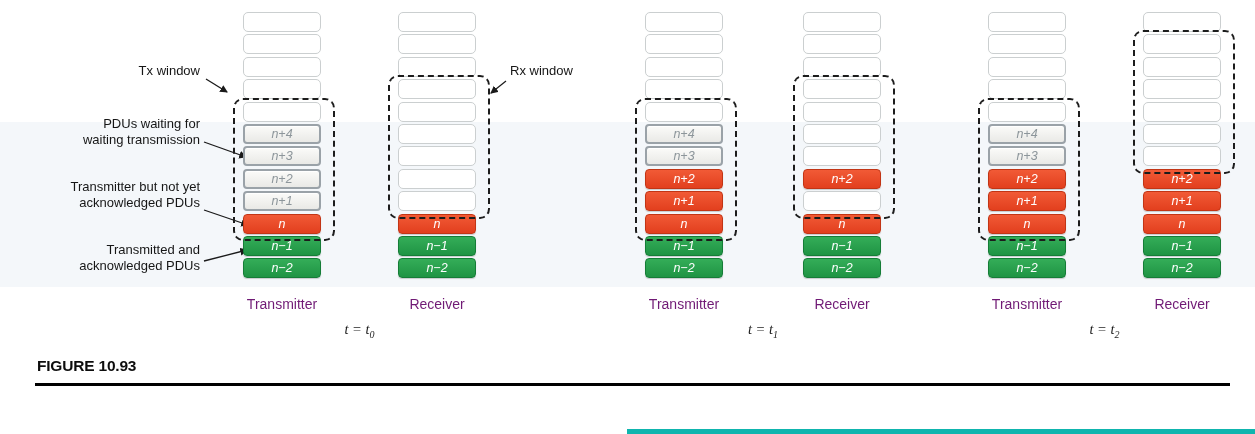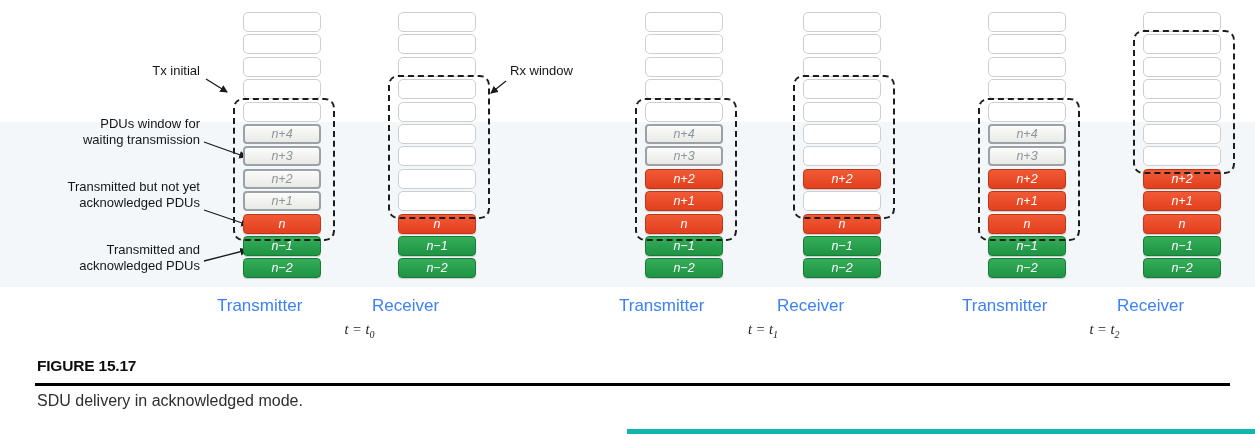--- a/index.html
+++ b/index.html
@@ -17,21 +17,21 @@
   .cell.empty{background:#ffffff;border:1px solid #cbcfd0;border-radius:5px;}
   .cell.waiting{background:linear-gradient(180deg,#fbfbf9,#e9e9e6);border:2px solid #9aa2a8;
         color:#8d969b;box-shadow:inset 0 1px 0 #ffffff;}
   .cell.sent{background:linear-gradient(180deg,#f15a36,#e23f1e);border:1px solid #c23515;
         color:#ffffff;box-shadow:0 1px 1px rgba(0,0,0,.18);}
   .cell.acked{background:linear-gradient(180deg,#34ad58,#1f9444);border:1px solid #157d37;
         color:#ffffff;box-shadow:0 1px 1px rgba(0,0,0,.18);text-align:center;}
 
   .window{position:absolute;border:2px dashed #1c1c1c;border-radius:10px;pointer-events:none;background:transparent;}
 
-  .role{position:absolute;top:296px;width:130px;font-size:17px;color:#3b82f6;}
+  .role{position:absolute;top:296px;width:130px;text-align:center;font-size:14px;color:#701a75;}
   .time{position:absolute;top:321px;width:110px;text-align:center;
         font-family:"Liberation Serif",serif;font-style:italic;font-size:14.5px;color:#1e1e1e;}
   .time sub{font-size:10px;font-style:italic;}
 
   .fig-heading{position:absolute;left:37px;top:357px;font-size:15.5px;font-weight:bold;
         letter-spacing:-0.2px;color:#0d0d0d;}
   .fig-rule{position:absolute;left:35px;top:383px;width:1195px;height:3px;background:#000;}
   .fig-caption{position:absolute;left:37px;top:392px;font-size:16px;color:#2e2e2e;}
   .watermark{position:absolute;top:406px;left:1005px;width:240px;text-align:right;
         font-size:13.5px;color:#ababab;}
@@ -50,28 +50,28 @@
       </marker>
     </defs>
     <line x1="206" y1="79" x2="227" y2="92" stroke="#1a1a1a" stroke-width="1.3" marker-end="url(#ah)"></line>
     <line x1="204" y1="142" x2="246" y2="157" stroke="#1a1a1a" stroke-width="1.3" marker-end="url(#ah)"></line>
     <line x1="204" y1="210" x2="248" y2="225" stroke="#1a1a1a" stroke-width="1.3" marker-end="url(#ah)"></line>
     <line x1="204" y1="261" x2="247" y2="250" stroke="#1a1a1a" stroke-width="1.3" marker-end="url(#ah)"></line>
     <line x1="506" y1="81" x2="491" y2="93" stroke="#1a1a1a" stroke-width="1.3" marker-end="url(#ah)"></line>
   </svg>
 
   <div class="ann" style="right:1055px;top:63px;">
-    <div>Tx initial</div>
+    <div>Tx window</div>
   </div>
   <div class="ann" style="right:1055px;top:116px;">
-    <div>PDUs window for</div>
+    <div>PDUs waiting for</div>
     <div>waiting transmission</div>
   </div>
   <div class="ann" style="right:1055px;top:179px;">
-    <div>Transmitted but not yet</div>
+    <div>Transmitter but not yet</div>
     <div>acknowledged PDUs</div>
   </div>
   <div class="ann" style="right:1055px;top:242px;">
     <div>Transmitted and</div>
     <div>acknowledged PDUs</div>
   </div>
   <div class="ann left" style="left:510px;top:63px;">
     <div>Rx window</div>
   </div>
 
@@ -158,17 +158,16 @@
       <div class="cell sent" style="left: 1143px; top: 168.8px;">n+2</div>
       <div class="cell sent" style="left: 1143px; top: 191.2px;">n+1</div>
       <div class="cell sent" style="left: 1143px; top: 213.6px;">n</div>
       <div class="cell acked" style="left: 1143px; top: 236px;">n−1</div>
       <div class="cell acked" style="left: 1143px; top: 258.4px;">n−2</div>
       <div class="window" style="left: 1133px; width: 98px; top: 30.4px; height: 139.4px;"></div>
       <div class="role" style="left: 1117px;">Receiver</div>
       <div class="time" style="left: 1049.5px;">t = t<sub>2</sub></div>
     </div>
 
-  <div class="fig-heading">FIGURE 15.17</div>
+  <div class="fig-heading">FIGURE 10.93</div>
   <div class="fig-rule"></div>
-  <div class="fig-caption">SDU delivery in acknowledged mode.</div>
   <div class="accent-bar"></div>
 </div>
 
 </body></html>

